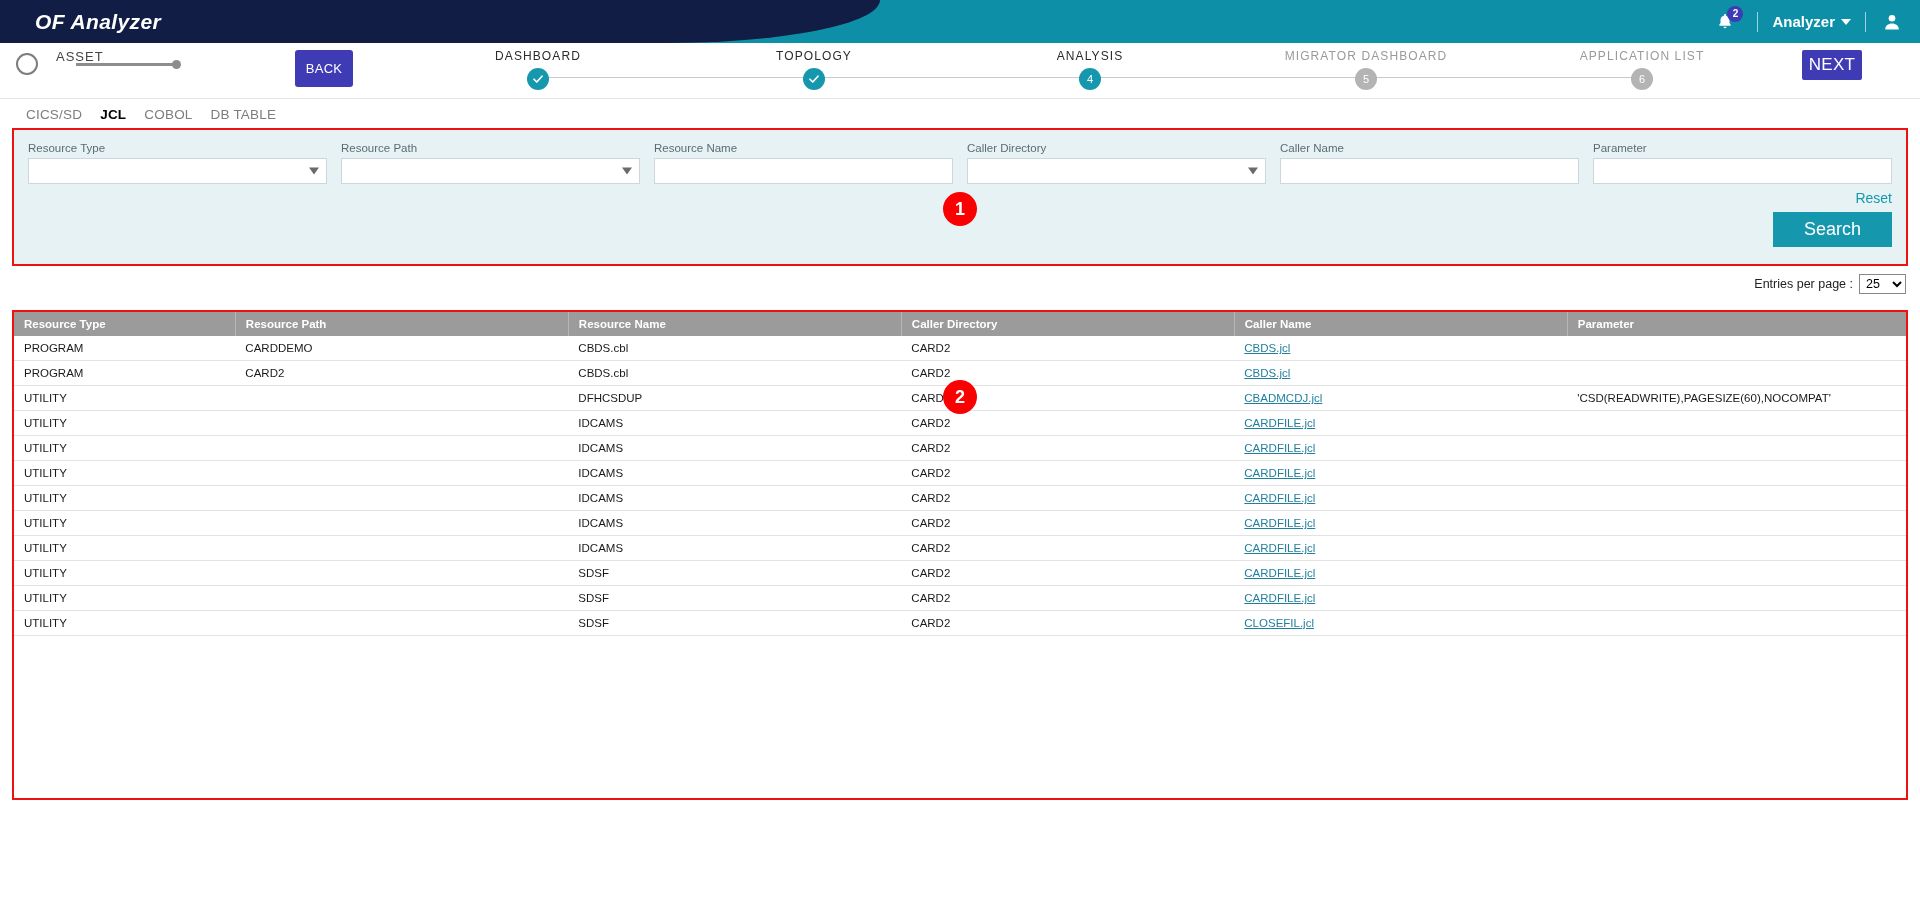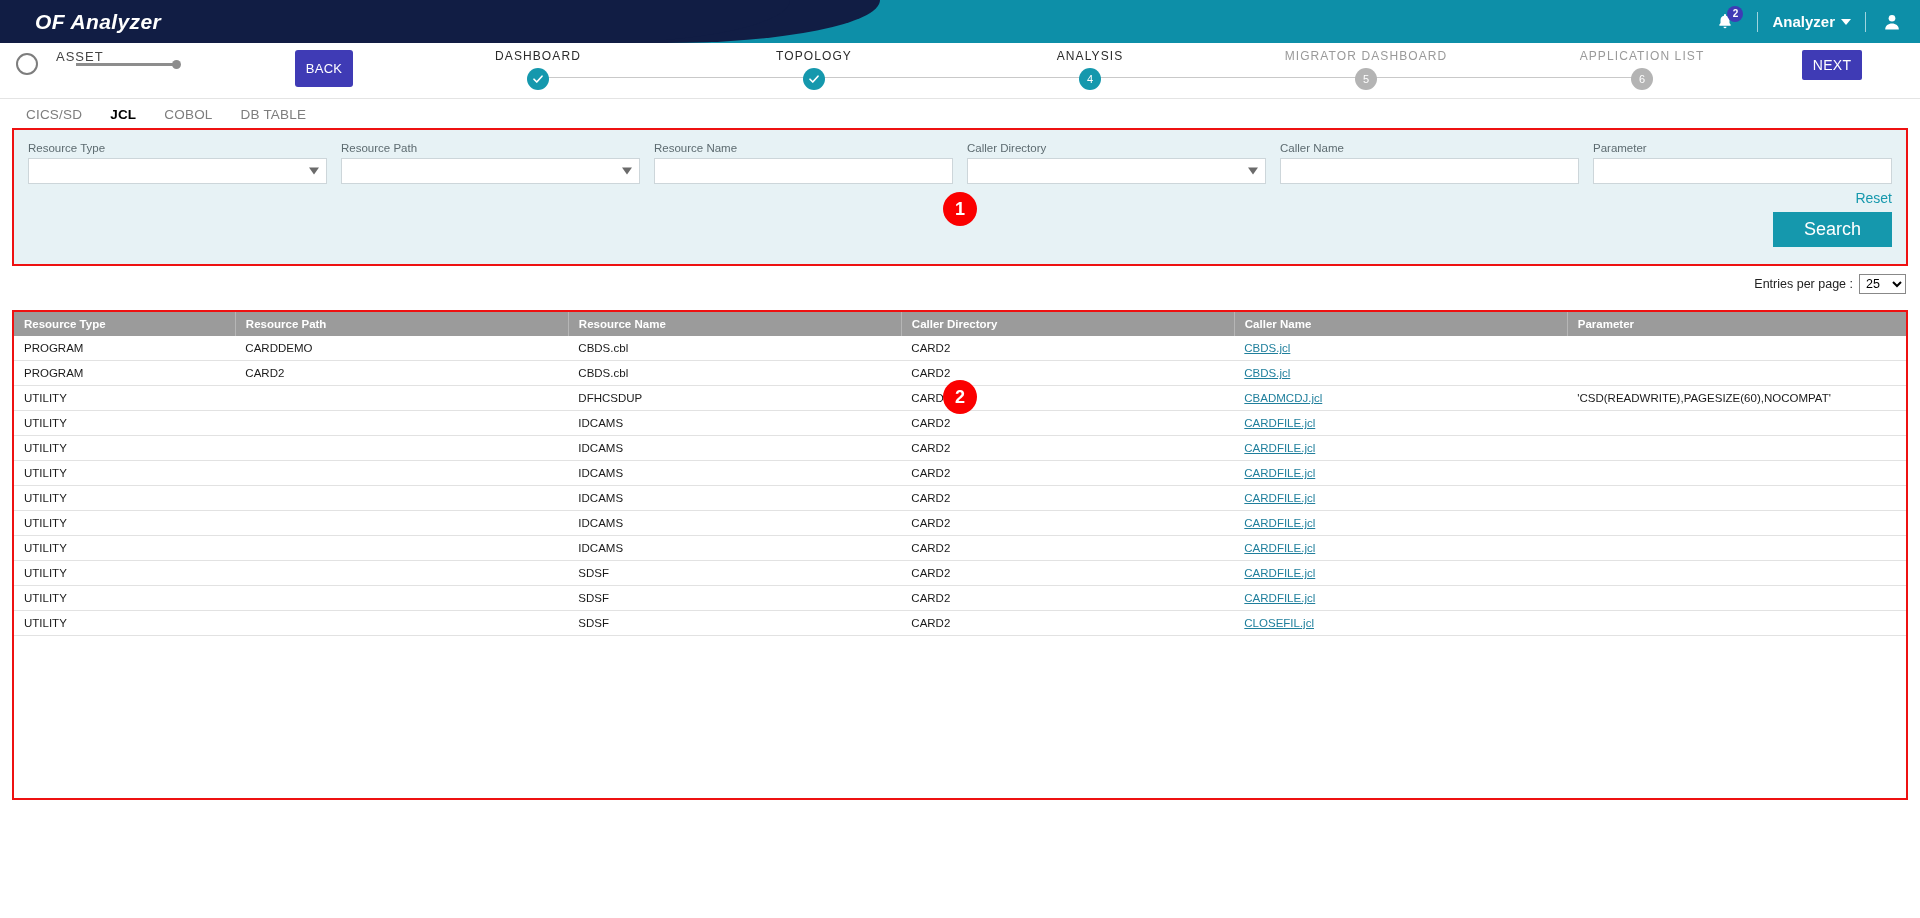--- a/index.html
+++ b/index.html
@@ -142,21 +142,21 @@
     border-radius: 3px;
     cursor: pointer;
     letter-spacing: 0.3px;
   }
   .next-btn {
     position: absolute;
     right: 58px; top: 7px;
     width: 60px; height: 30px;
     background: #3f3bb5;
     color: #fff;
-    font-size: 14px;
+    font-size: 17px;
     border: none;
     border-radius: 2px;
     cursor: pointer;
     letter-spacing: 0.3px;
   }
   .stepper {
     position: absolute;
     left: 400px;
     right: 140px;
     top: 6px;
@@ -198,21 +198,21 @@
     background: #c9c9c9;
     z-index: 1;
   }
   .step:last-child .step-line { display: none; }
   .chk { width: 12px; height: 12px; display:block; }
 
   
   .tabs {
     display: flex;
     align-items: flex-end;
-    gap: 28px;
+    gap: 18px;
     padding: 8px 0 6px 26px;
     background: #fff;
   }
   .tab {
     font-size: 13.5px;
     color: #7d7d7d;
     cursor: pointer;
     letter-spacing: 0.2px;
     white-space: nowrap;
   }

